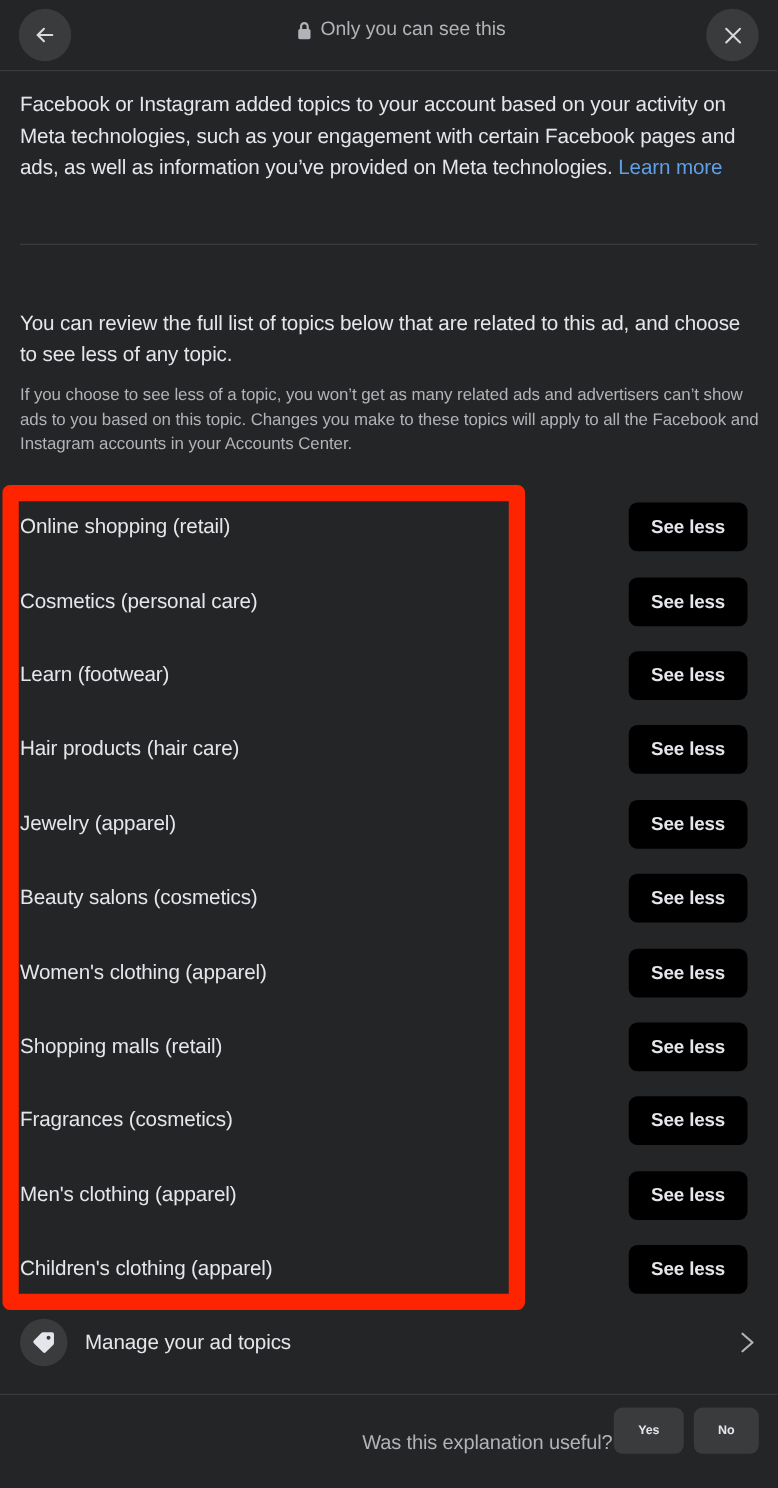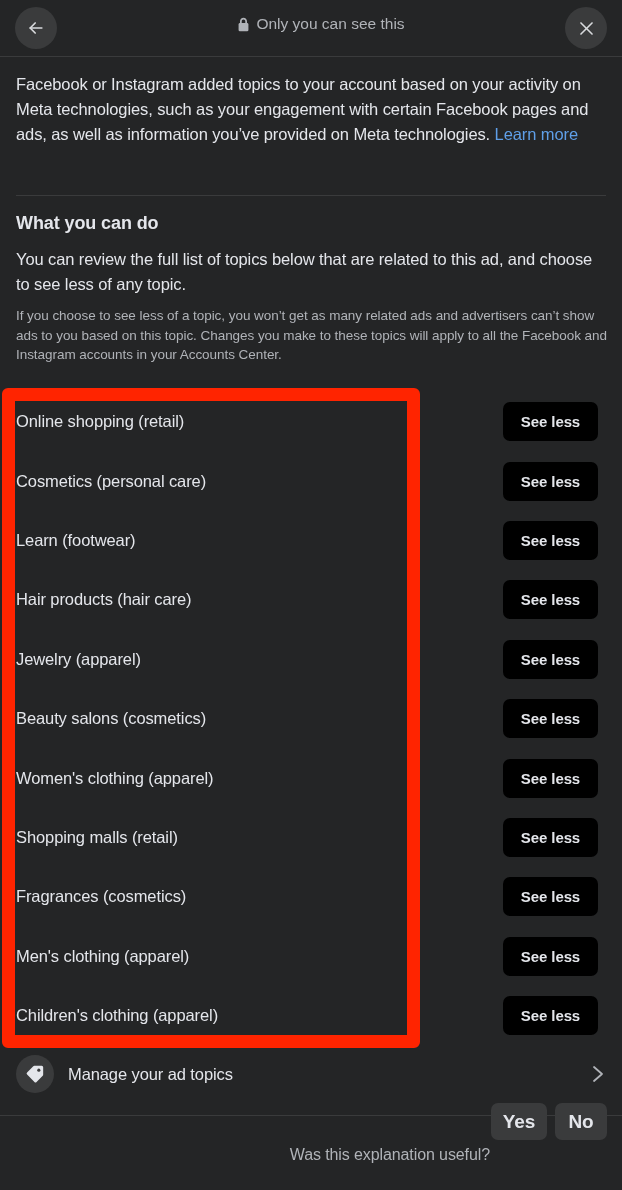--- a/index.html
+++ b/index.html
@@ -206,27 +206,27 @@
     position: absolute;
     right: 132px;
     top: 1146px;
     font-size: 16px;
     color: #b0b3b8;
     letter-spacing: -0.1px;
     white-space: nowrap;
   }
   .feedback-btn {
     position: absolute;
-    top: 1103px;
+    top: 1126px;
     height: 37px;
     background: #3a3b3c;
     border: none;
     border-radius: 7px;
     color: #e4e6eb;
-    font-size: 19px;
+    font-size: 10px;
     font-weight: bold;
     font-family: "Liberation Sans", sans-serif;
     cursor: pointer;
     letter-spacing: -0.1px;
   }
   .feedback-btn.yes { left: 491px; width: 56px; }
   .feedback-btn.no  { left: 555px; width: 52px; }
 
   
   .annotation-box {
@@ -275,21 +275,20 @@
       </span>
     </div>
   </div>
 
   <div class="intro">
     <span>Facebook or Instagram added topics to your account based on your activity on Meta technologies, such as your engagement with certain Facebook pages and ads, as well as information you’ve provided on Meta technologies. </span><span class="link">Learn more</span>
   </div>
 
   <div class="divider-inset top"></div>
 
-  <div class="section-title">What you can do</div>
   <div class="section-body">You can review the full list of topics below that are related to this ad, and choose to see less of any topic.</div>
   <div class="section-note">If you choose to see less of a topic, you won’t get as many related ads and advertisers can’t show ads to you based on this topic. Changes you make to these topics will apply to all the Facebook and Instagram accounts in your Accounts Center.</div>
 
   <div class="topics">
     <div class="topic-row">
       <span class="topic-label">Online shopping (retail)</span>
       <button class="see-less-btn">See less</button>
     </div>
     <div class="topic-row">
       <span class="topic-label">Cosmetics (personal care)</span>

